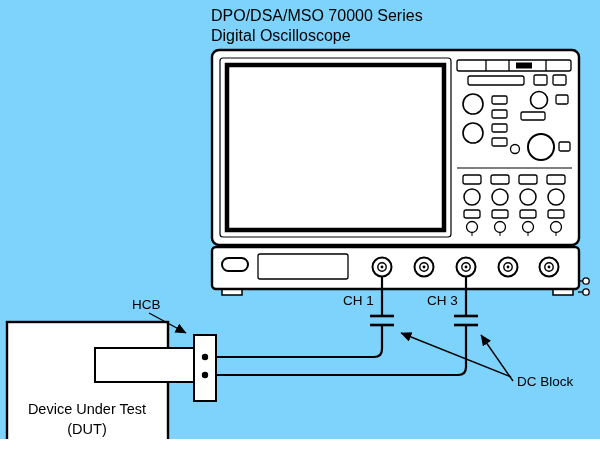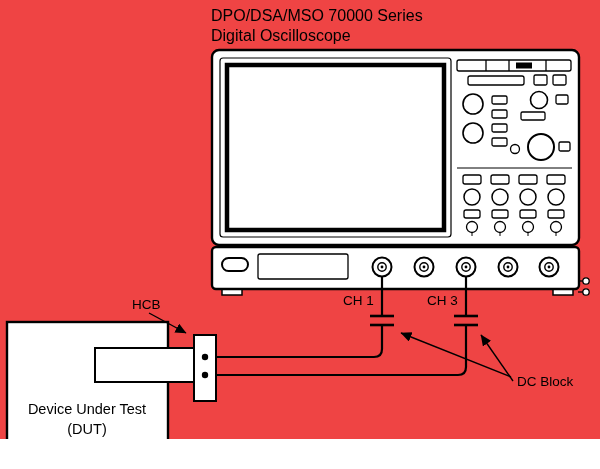--- a/index.html
+++ b/index.html
@@ -1,20 +1,20 @@
 <!DOCTYPE html>
 <html><head>
 <meta charset="utf-8">
 <style>
   html, body { margin: 0; padding: 0; background: #ffffff; }
   #canvas {
     position: relative;
     width: 600px;
     height: 439px;
-    background: #ef4444;
+    background: #7dd3fc;
     font-family: "Liberation Sans", sans-serif;
   }
   svg { display: block; }
   .box  { fill: #ffffff; stroke: #000000; }
   .sw25 { stroke-width: 2.4; }
   .sw2  { stroke-width: 2; }
   .sw15 { stroke-width: 1.5; }
   .sw13 { stroke-width: 1.3; }
   .sw12 { stroke-width: 1.2; }
   .sw45 { stroke-width: 4.5; }

